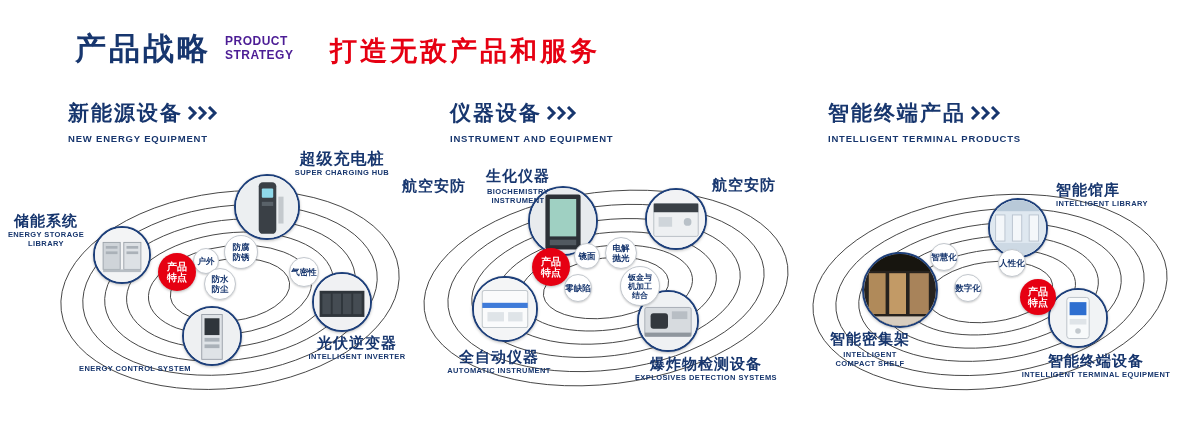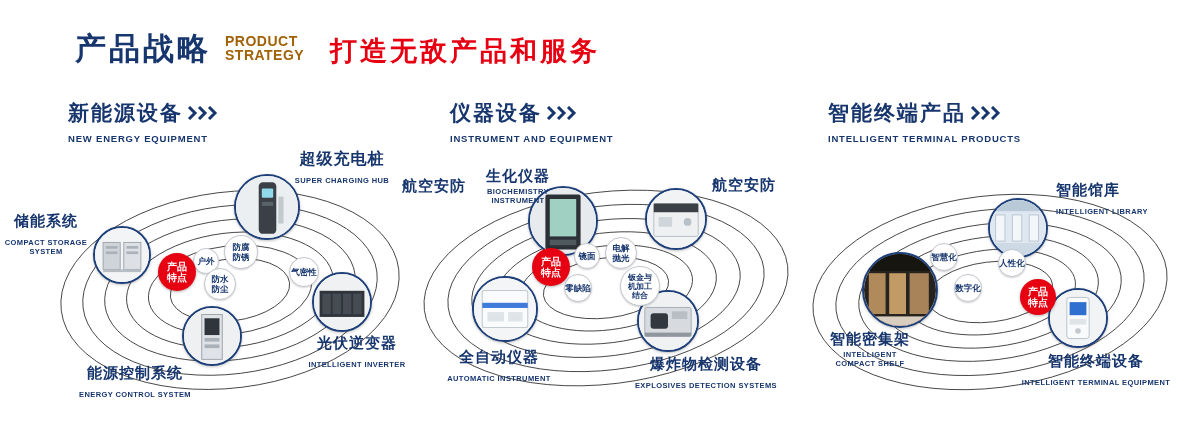--- a/index.html
+++ b/index.html
@@ -14,22 +14,22 @@
   .abs { position:absolute; }
 
   
   .brand-cn {
     left:75px; top:28px;
     font-size:31px; font-weight:bold; letter-spacing:3px;
     color:#17366e;
   }
   .brand-en {
     left:225px; top:35px;
-    font-size:14px; font-weight:bold; line-height:13.5px;
-    letter-spacing:0.5px; color:#a16207;
+    font-size:12px; font-weight:bold; line-height:13.5px;
+    letter-spacing:0.5px; color:#4c1d95;
   }
   .slogan {
     left:330px; top:33px;
     font-size:27px; font-weight:bold; letter-spacing:3px;
     color:#e60012;
   }
 
   
   .sec-head { z-index:4; }
   .sec-title { display:flex; align-items:center; gap:4px; }
@@ -57,21 +57,21 @@
   }
   .pcircle svg { display:block; width:100%; height:100%; }
 
   
   .plabel { z-index:4; }
   .plabel .cn {
     font-size:15px; font-weight:bold; letter-spacing:1px; color:#17366e;
     line-height:18px;
   }
   .plabel .en {
-    margin-top:8px; font-size:7.5px; font-weight:bold;
+    margin-top:0; font-size:7.5px; font-weight:bold;
     letter-spacing:0.4px; color:#17366e; line-height:9px;
   }
   .t-center { text-align:center; }
   .t-left  { text-align:left; }
 
   .sidelabel {
     z-index:4; font-size:15px; font-weight:bold; letter-spacing:1px; color:#17366e;
   }
 
   
@@ -178,21 +178,21 @@
     <ellipse cx="182" cy="100" rx="155" ry="82"></ellipse>
     <ellipse cx="182" cy="100" rx="132" ry="68"></ellipse>
     <ellipse cx="182" cy="100" rx="109" ry="55"></ellipse>
     <ellipse cx="182" cy="100" rx="86" ry="42"></ellipse>
     <ellipse cx="182" cy="100" rx="63" ry="30"></ellipse>
   </g>
 </svg>
 
 <div class="abs plabel t-center" style="left:4px; top:212px; width:84px;">
   <div class="cn">储能系统</div>
-  <div class="en">COMPACT STORAGE SYSTEM</div>
+  <div class="en">ENERGY STORAGE LIBRARY</div>
 </div>
 <div class="abs pcircle" style="left:93px; top:226px; width:58px; height:58px;">
   <svg viewBox="0 0 60 60">
       <rect width="60" height="60" fill="#f3f4f5"></rect>
       <rect x="9" y="16" width="19" height="30" fill="#cfd4d9" stroke="#9aa1a9"></rect>
       <rect x="32" y="16" width="19" height="30" fill="#dde1e5" stroke="#9aa1a9"></rect>
       <rect x="12" y="20" width="13" height="3" fill="#aab1b8"></rect>
       <rect x="35" y="20" width="13" height="3" fill="#aab1b8"></rect>
       <rect x="12" y="26" width="13" height="3" fill="#aab1b8"></rect>
       <rect x="35" y="26" width="13" height="3" fill="#aab1b8"></rect>
@@ -232,21 +232,20 @@
 <div class="abs pcircle" style="left:182px; top:306px; width:60px; height:60px;">
   <svg viewBox="0 0 60 60">
       <rect width="60" height="60" fill="#eef0f2"></rect>
       <rect x="19" y="7" width="22" height="48" fill="#dfe3e7" stroke="#9aa1a9"></rect>
       <rect x="22" y="11" width="16" height="18" fill="#2f353b"></rect>
       <rect x="22" y="32" width="16" height="4" fill="#aab1b8"></rect>
       <rect x="22" y="39" width="16" height="4" fill="#aab1b8"></rect>
     </svg>
 </div>
 <div class="abs plabel t-center" style="left:70px; top:364px; width:130px;">
-  <div class="cn">能源控制系统</div>
   <div class="en">ENERGY CONTROL SYSTEM</div>
 </div>
 
 <div class="abs badge" style="left:158px; top:253px; width:38px; height:38px;">
   <span>产品特点</span>
 </div>
 <div class="abs bubble" style="left:193px; top:248px; width:26px; height:26px;">
   <span>户外</span>
 </div>
 <div class="abs bubble" style="left:224px; top:235px; width:34px; height:34px;">

